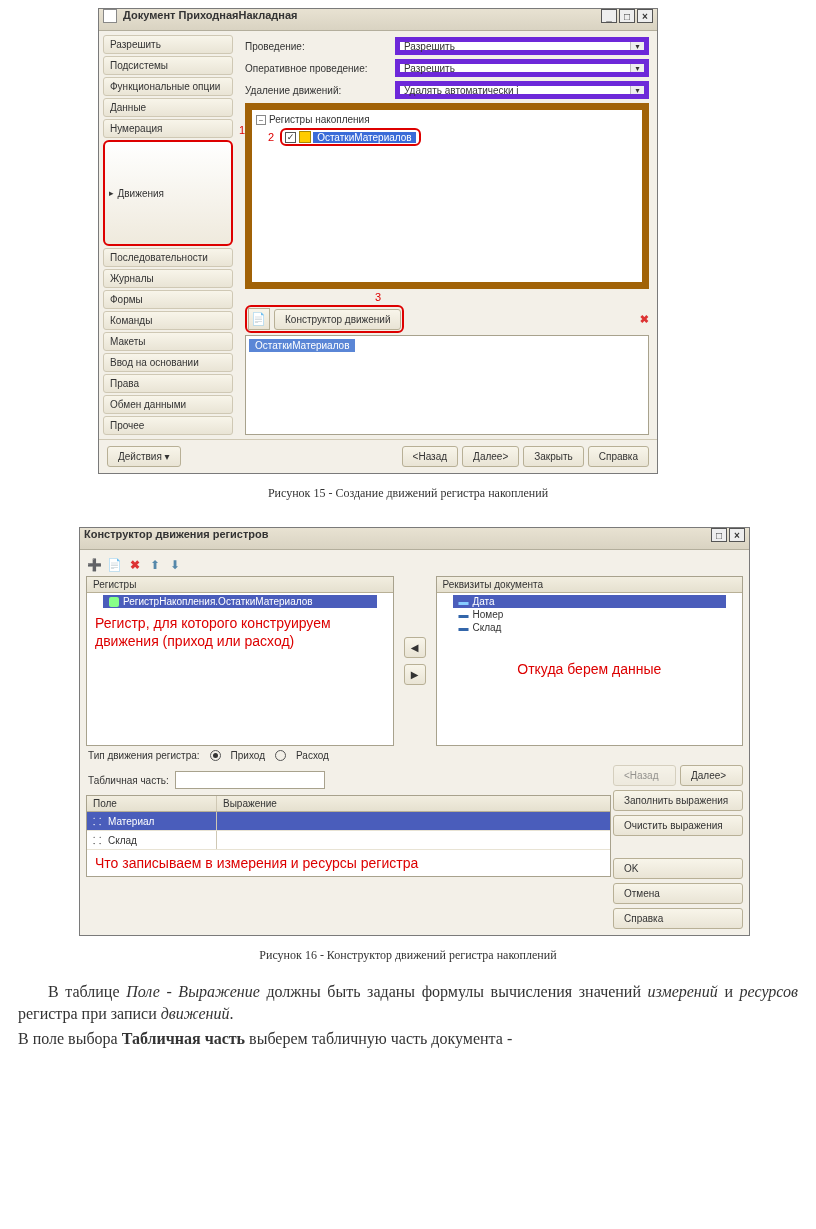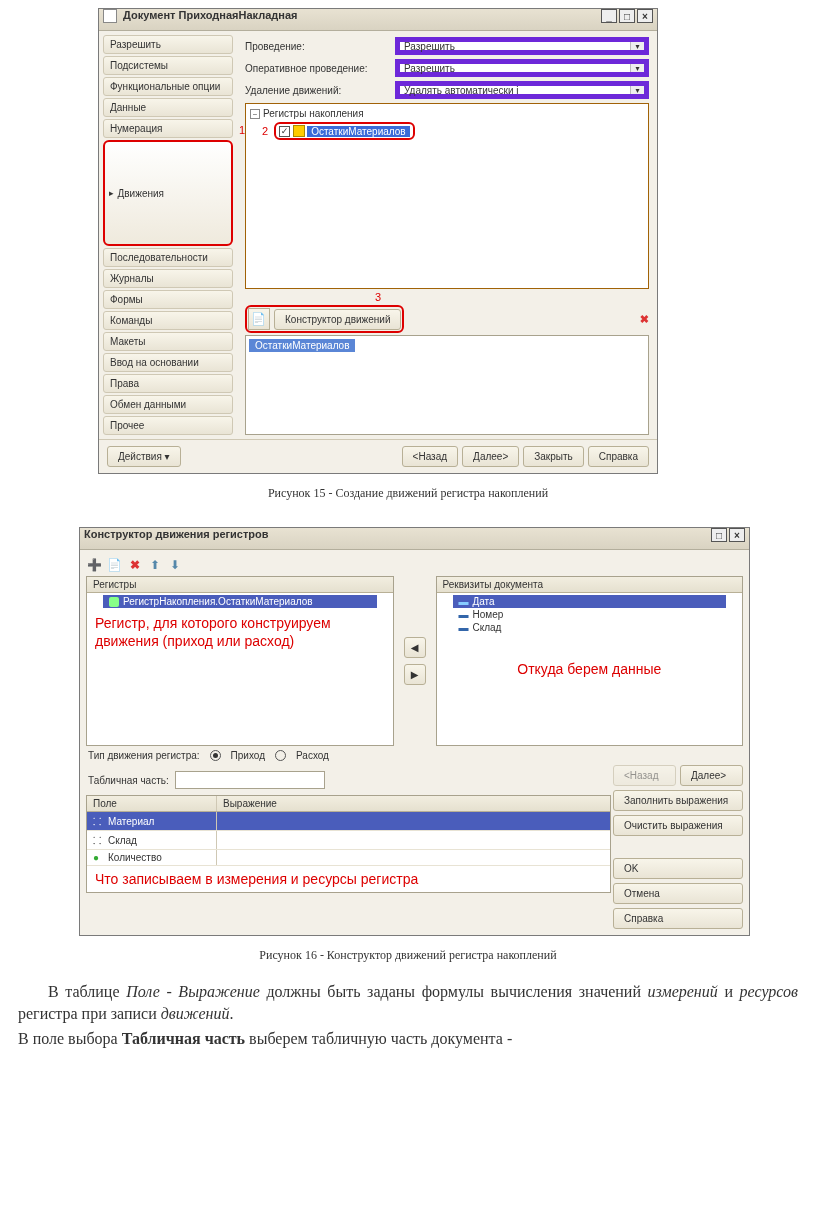--- a/index.html
+++ b/index.html
@@ -15,21 +15,21 @@
   .body1 { display:flex; }
   .sidebar { width:138px; padding:4px; display:flex; flex-direction:column; gap:2px;}
   .sb-item { background:linear-gradient(#f8f5ea,#e9e4d5); border:1px solid #cfc8b4; border-radius:3px; padding:3px 6px; font-size:10px; cursor:default; }
   .sb-item.sel { background:linear-gradient(#fff,#efeadd); font-weight:normal; display:flex; align-items:center;}
   .sb-item.sel::before { content:"▸"; margin-right:4px; font-size:9px;}
   .main1 { flex:1; padding:6px 8px 4px 8px; }
   .frow { display:flex; align-items:center; margin-bottom:4px; font-size:10px;}
   .frow .lbl { width:150px; }
   .sel { flex:1; height:18px; border:5px solid #6d28d9; background:#fff; display:flex; align-items:center; padding:0 4px; position:relative;}
   .sel .dd { position:absolute; right:0; top:0; height:100%; width:14px; background:#eee; border-left:1px solid #bbb; display:flex; align-items:center; justify-content:center; font-size:8px;}
-  .tree-box { border:1px solid #a16207; background:#fff; height:186px; padding:4px; font-size:10px; margin-bottom:6px; position:relative;}
+  .tree-box { border:7px solid #a16207; background:#fff; height:186px; padding:4px; font-size:10px; margin-bottom:6px; position:relative;}
   .tree-root { display:flex; align-items:center;}
   .exp { width:10px; height:10px; border:1px solid #888; margin-right:3px; font-size:7px; line-height:8px; text-align:center;}
   .cb { width:11px; height:11px; border:1px solid #555; background:#fff; margin-right:3px; font-size:9px; line-height:9px; text-align:center;}
   .yic { width:12px; height:12px; background:#fc0; border:1px solid #a80; margin-right:2px;}
   .hl { background:#3a6bd8; color:#fff; padding:0 4px;}
   .btnrow { display:flex; align-items:center; gap:6px; margin-bottom:2px;}
   .ic-btn { width:22px; height:22px; border:1px solid #b8b096; background:linear-gradient(#f8f5ea,#e9e4d5); display:flex; align-items:center; justify-content:center; font-size:12px;}
   .btn { height:21px; border:1px solid #b8b096; background:linear-gradient(#f8f5ea,#e9e4d5); padding:0 10px; font-size:10px; display:inline-flex; align-items:center; border-radius:3px;}
   .bot1 { border:1px solid #a8a28d; background:#fff; height:100px; font-size:10px;}
   .bot1 .chip { background:#5a86d6; color:#fff; display:inline-block; padding:1px 6px; margin:3px; font-size:10px;}
@@ -236,24 +236,20 @@
             <div class="gcell gc2">Выражение</div>
           </div>
           <div class="gr selrow">
                 <div class="gcell gc1"><span class="ic">⸬</span><span>Материал</span></div>
                 <div class="gcell gc2"></div>
               </div>
           <div class="gr">
                 <div class="gcell gc1"><span class="ic">⸬</span><span>Склад</span></div>
                 <div class="gcell gc2"></div>
               </div>
-          <div class="gr">
-                <div class="gcell gc1"><span class="ic" style="color:#3a3">●</span><span>Количество</span></div>
-                <div class="gcell gc2"></div>
-              </div>
           <div class="annot-red" style="font-size:14px;">Что записываем в измерения и ресурсы регистра</div>
         </div>
       </div>
       <div class="rightbtns">
         <div class="twobtn">
           <span class="btn" style="flex:1;opacity:.5;">&lt;Назад</span>
           <span class="btn" style="flex:1;">Далее&gt;</span>
         </div>
         <span class="btn">Заполнить выражения</span>
         <span class="btn">Очистить выражения</span>

